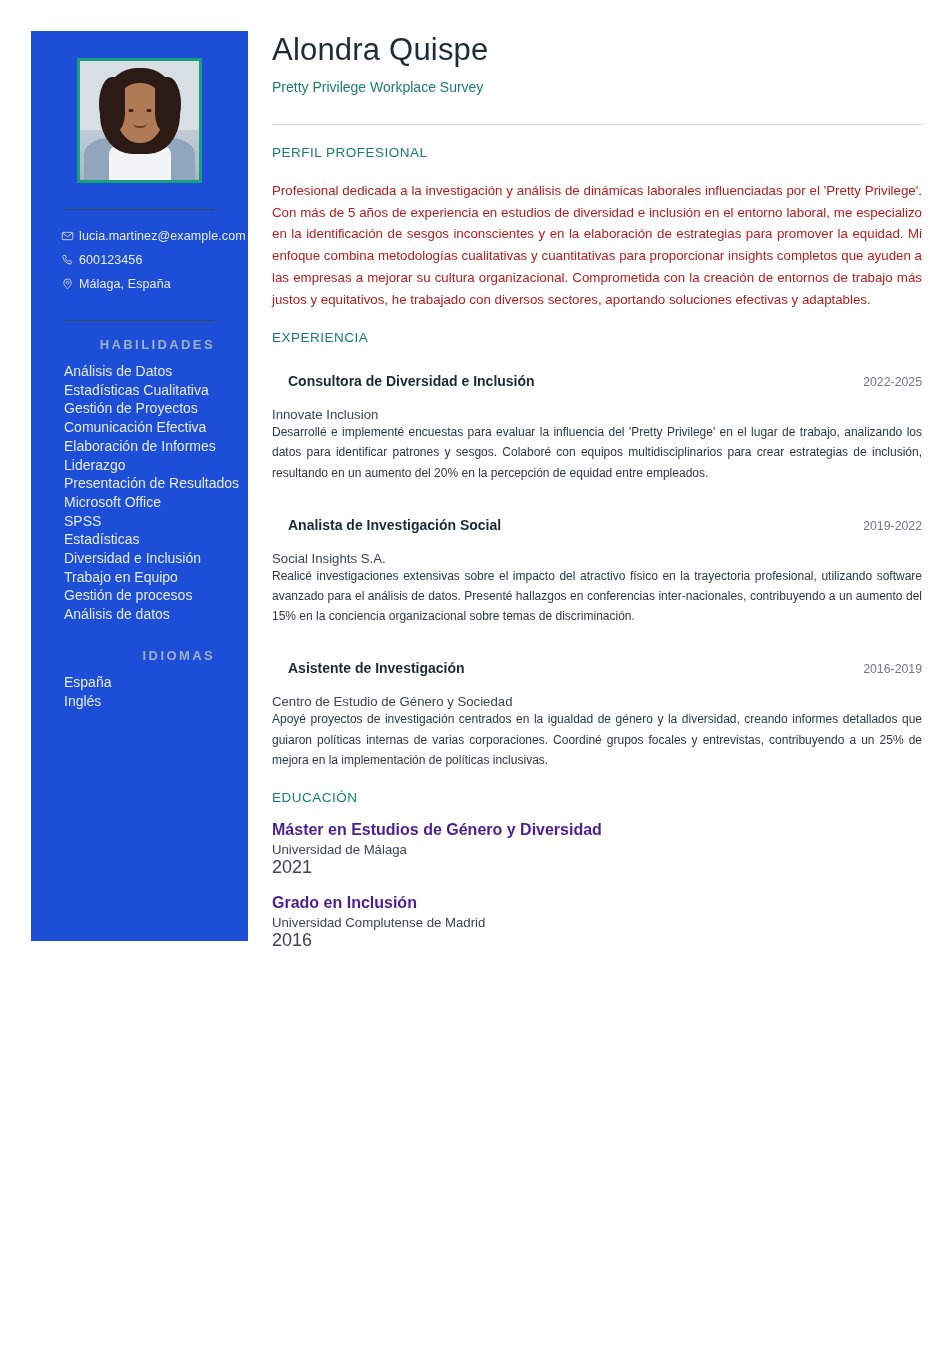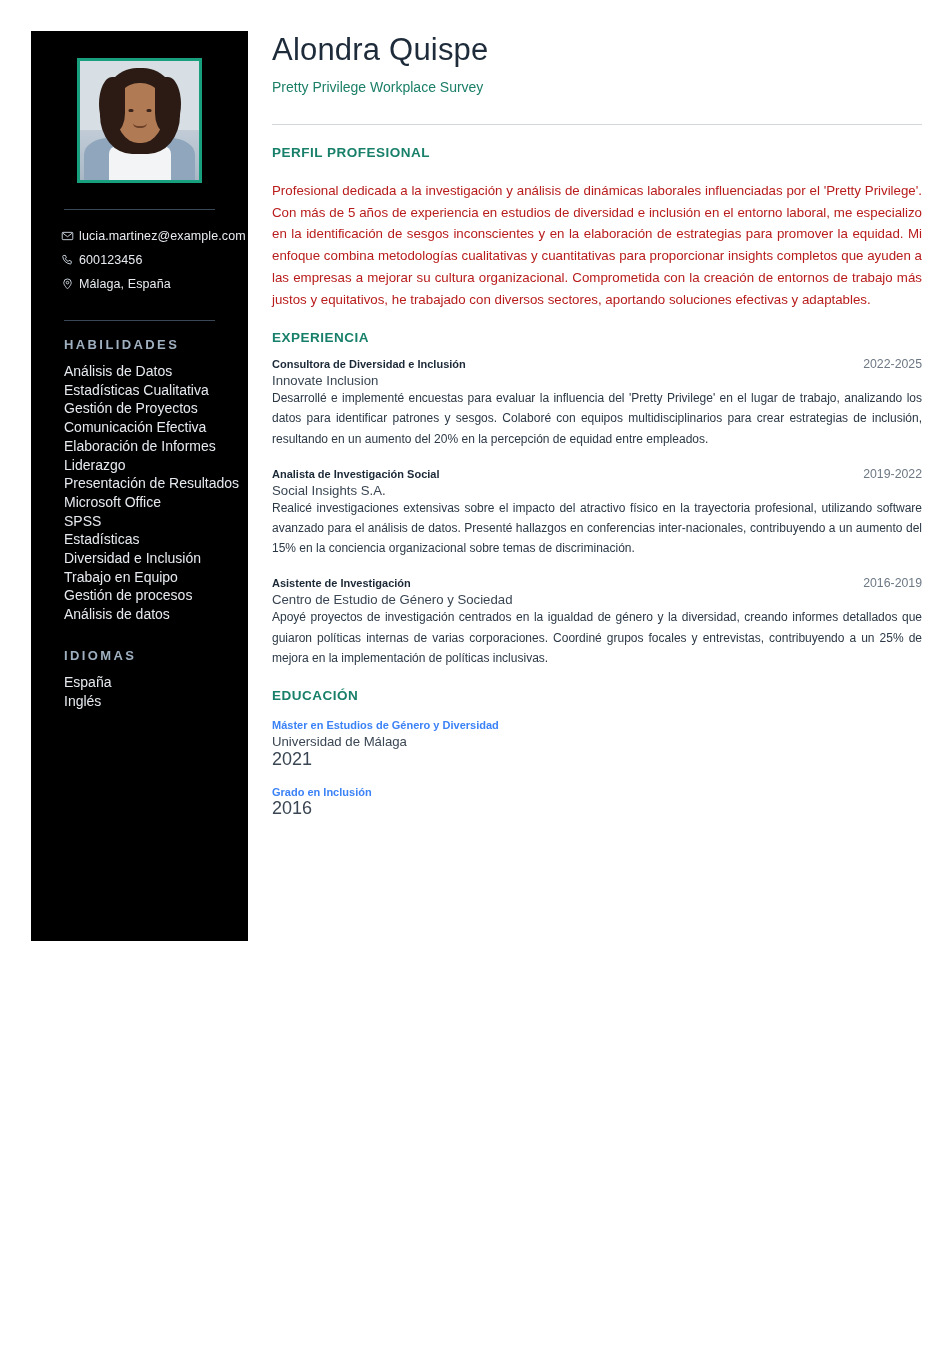--- a/index.html
+++ b/index.html
@@ -17,21 +17,21 @@
     overflow: hidden;
   }
 
   
   .sidebar {
     position: absolute;
     left: 31px;
     top: 31px;
     width: 217px;
     height: 910px;
-    background: #000000;
+    background: #1d4ed8;
     padding: 0;
   }
   .photo-wrap {
     margin: 27px auto 0 auto;
     width: 125px;
     height: 125px;
     background: #ffffff;
     border: 3px solid #18a07e;
     overflow: hidden;
   }
@@ -123,20 +123,21 @@
   .contact-row .ico svg { display: block; }
 
   .side-h {
     margin: 24px 33px 0 33px;
     padding-top: 16px;
     border-top: 1px solid #3a4757;
     color: #9fb0c0;
     font-size: 13px;
     font-weight: bold;
     letter-spacing: 2.4px;
+    text-align: right;
   }
   .side-h.no-rule { border-top: none; padding-top: 0; }
   .side-list {
     list-style: none;
     margin: 10px 0 0 0;
     padding: 0 22px 0 33px;
   }
   .side-list li {
     color: #e6eaef;
     font-size: 14px;
@@ -168,44 +169,44 @@
     line-height: 22px;
   }
   .hr-main {
     height: 1px;
     background: #d2d7dc;
     margin: 26px 0 0 0;
   }
   .sec-h {
     color: #18806a;
     font-size: 13.5px;
-    font-weight: bold;
+    font-weight: normal;
     letter-spacing: 0.5px;
     margin: 20px 0 0 0;
     text-transform: uppercase;
   }
   .para {
     color: #b91c1c;
     font-size: 13.3px;
     line-height: 21.7px;
     margin: 20px 0 0 0;
     text-align: justify;
   }
   .job { margin-top: 18px; position: relative; }
   .job:first-of-type { margin-top: 12px; }
   .job-head {
     display: flex;
     align-items: baseline;
     justify-content: space-between;
   }
   .job-title {
     color: #1b2836;
-    font-size: 11px;
+    font-size: 14px;
     font-weight: bold;
-    margin: 0;
+    margin: 16px;
   }
   .job-dates {
     color: #6d7884;
     font-size: 12.3px;
     white-space: nowrap;
     padding-left: 12px;
   }
   .job-org {
     color: #3a4653;
     font-size: 13.2px;
@@ -213,22 +214,22 @@
   }
   .job-desc {
     color: #2b3846;
     font-size: 12px;
     line-height: 20.2px;
     margin: 0 0 0 0;
     text-align: justify;
   }
   .edu { margin-top: 16px; }
   .edu-degree {
-    color: #3b82f6;
-    font-size: 11px;
+    color: #4c1d95;
+    font-size: 16px;
     font-weight: bold;
     margin: 0;
   }
   .edu-school {
     color: #3a4653;
     font-size: 13.2px;
     margin: 3px 0 0 0;
   }
   .edu-year {
     color: #3a4653;
@@ -367,17 +368,18 @@
     <h2 class="sec-h">EDUCACIÓN</h2>
 
     <section class="edu">
       <h3 class="edu-degree">Máster en Estudios de Género y Diversidad</h3>
       <div class="edu-school">Universidad de Málaga</div>
       <div class="edu-year">2021</div>
     </section>
 
     <section class="edu">
       <h3 class="edu-degree">Grado en Inclusión</h3>
+      <div class="edu-school">Universidad Complutense de Madrid</div>
       <div class="edu-year">2016</div>
     </section>
 
   </main>
 </div>
 
 </body></html>

